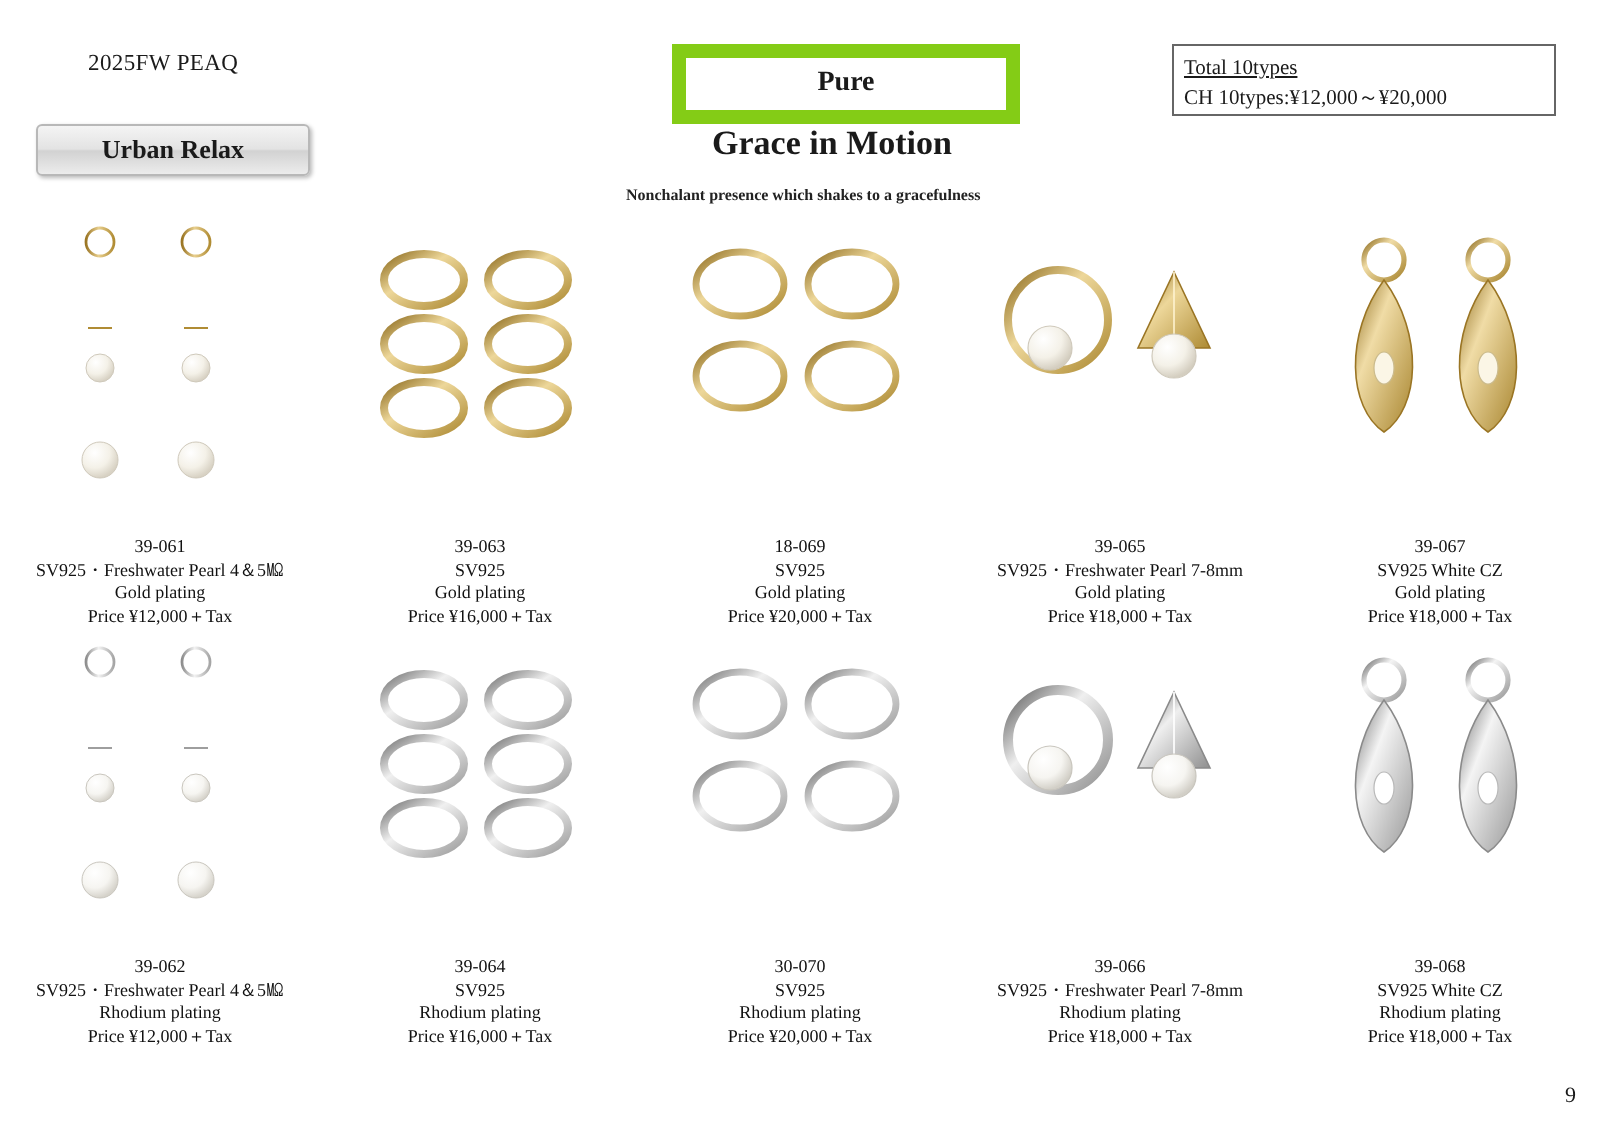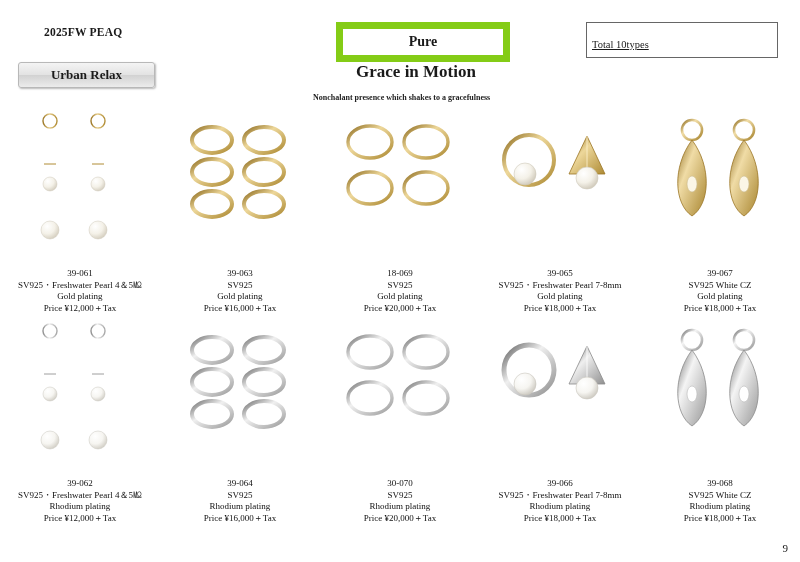--- a/index.html
+++ b/index.html
@@ -15,21 +15,21 @@
     position: relative;
     overflow: hidden;
   }
 
   
   .season-label {
     position: absolute;
     left: 44px;
     top: 26px;
     font-size: 11.5px;
-    font-weight: bold;
+    font-weight: normal;
     letter-spacing: 0.2px;
   }
   .theme-badge {
     position: absolute;
     left: 18px;
     top: 44px;
     width: 135px;
     height: 24px;
     background: linear-gradient(to bottom, #f4f4f4 0%, #e3e3e3 48%, #d2d2d2 52%, #ececec 100%);
     border: 1px solid #b8b8b8;
@@ -74,21 +74,21 @@
     color: #222;
   }
   .total-box {
     position: absolute;
     left: 586px;
     top: 22px;
     width: 192px;
     height: 36px;
     border: 1px solid #666;
     background: #fff;
-    padding: 14px 5px 0 5px;
+    padding: 4px 5px 0 5px;
     box-sizing: border-box;
     font-size: 10.5px;
     line-height: 15px;
   }
   .total-box .line1 {
     text-decoration: underline;
   }
   .page-number {
     position: absolute;
     right: 12px;
@@ -144,20 +144,21 @@
 
 <div class="pure-box">
   <span>Pure</span>
 </div>
 
 <div class="tagline">Grace in Motion</div>
 <div class="subtagline">Nonchalant presence which shakes to a gracefulness</div>
 
 <div class="total-box">
   <div class="line1">Total  10types</div>
+  <div class="line2">CH  10types:¥12,000～¥20,000</div>
 </div>
 
 <div class="grid">
 
   <div class="row row-1">
 
     <div class="cell">
       <div class="art">
         <svg width="120" height="140" viewBox="0 0 120 140">
           <defs>

